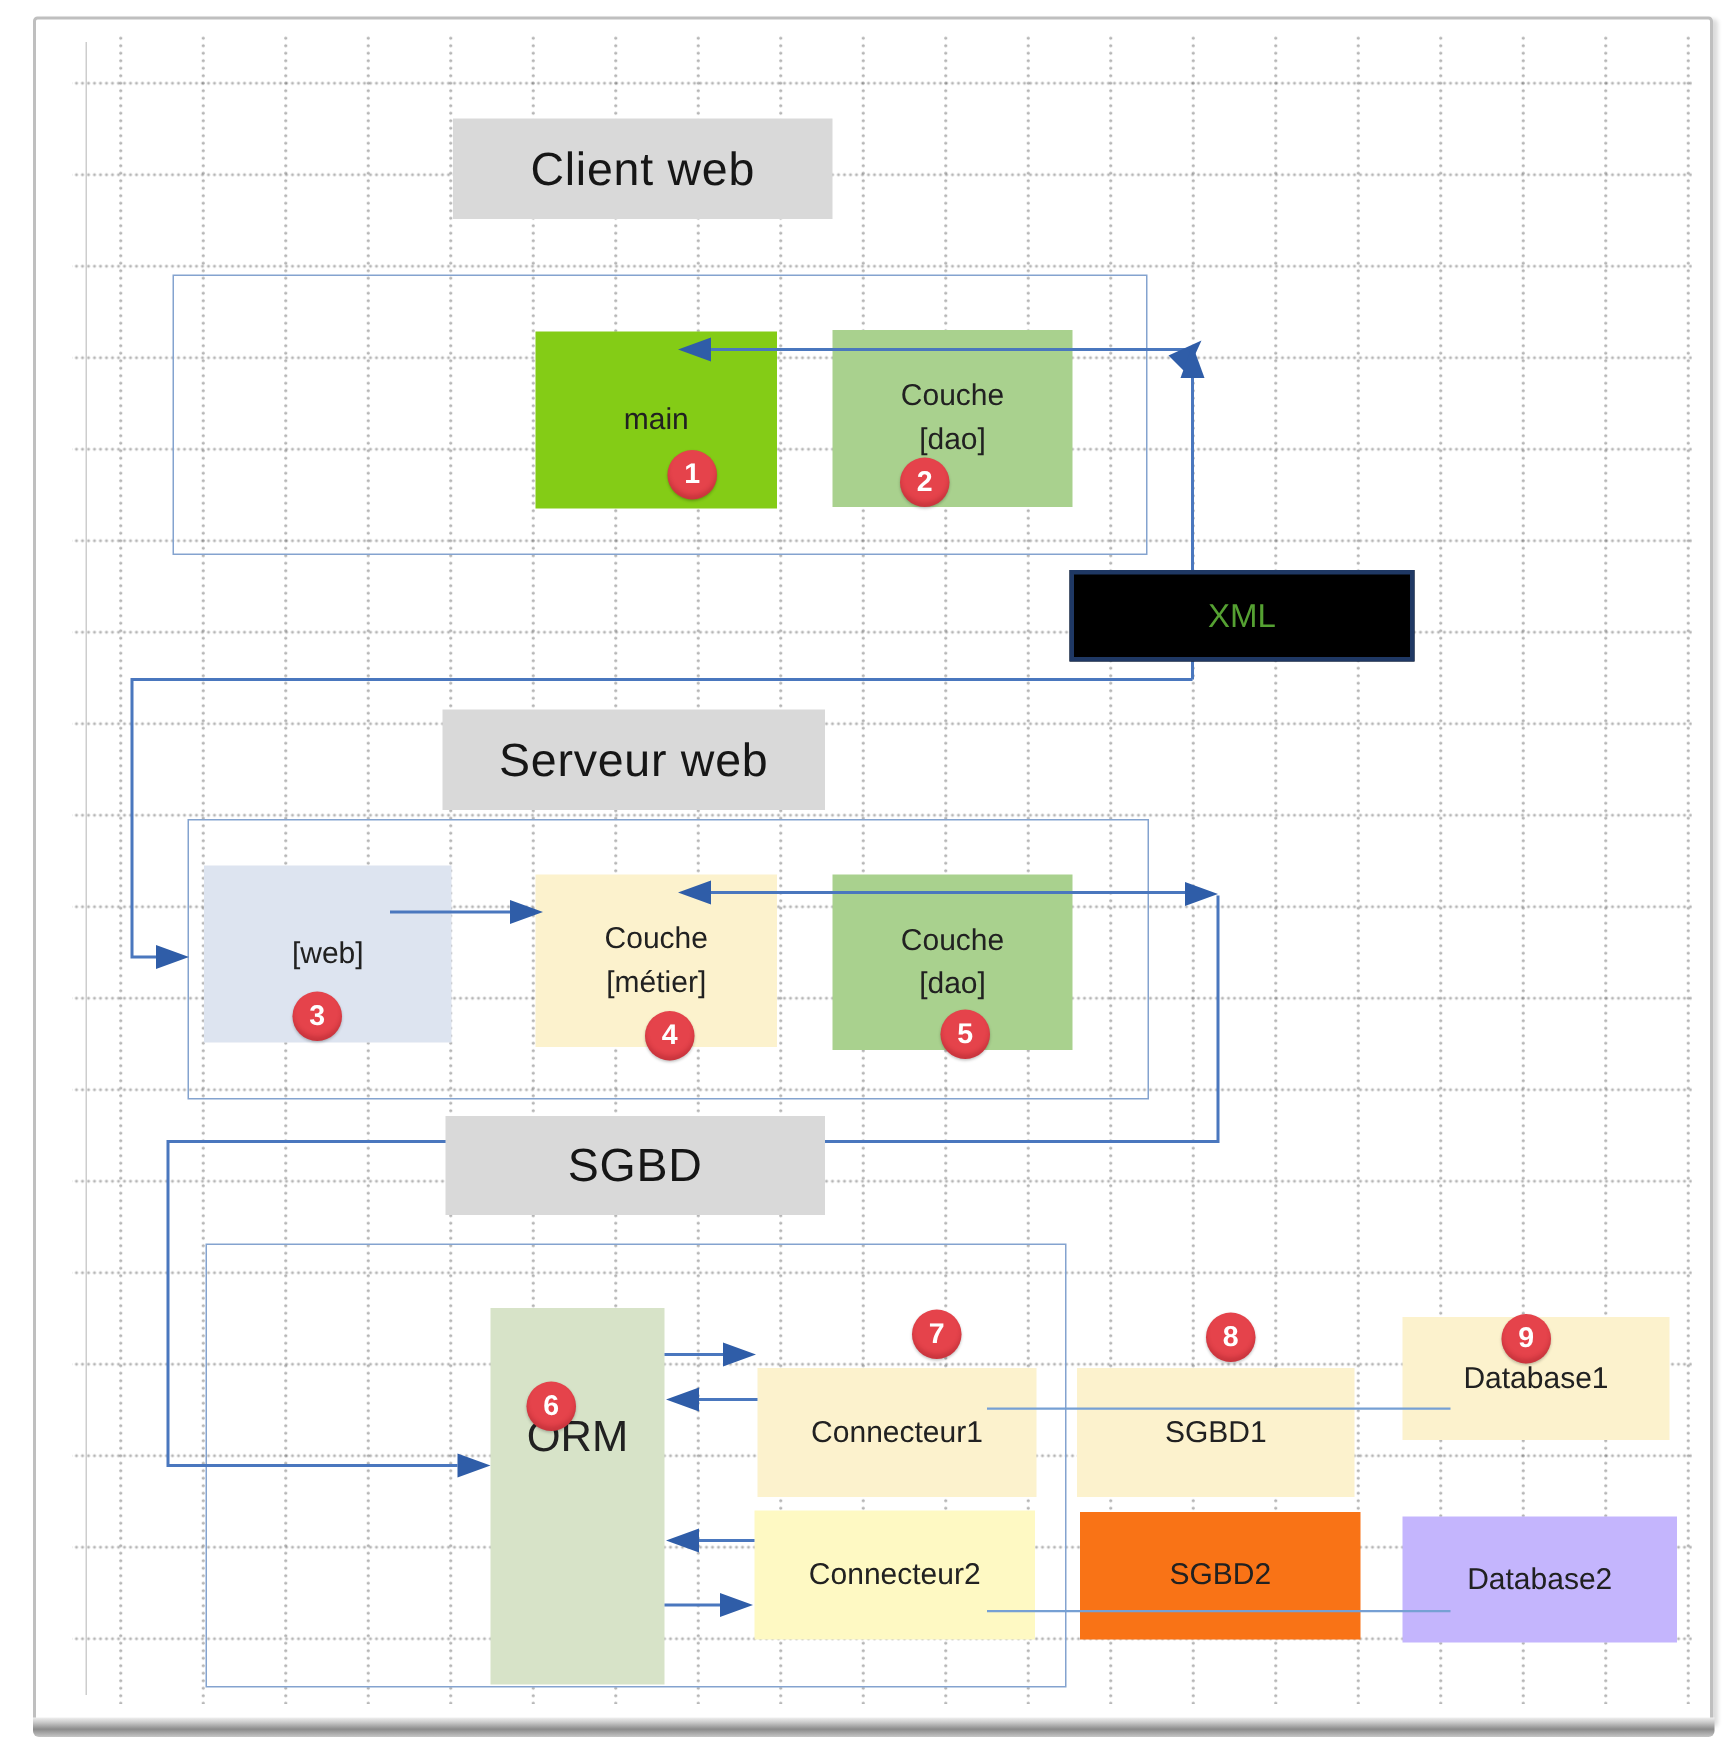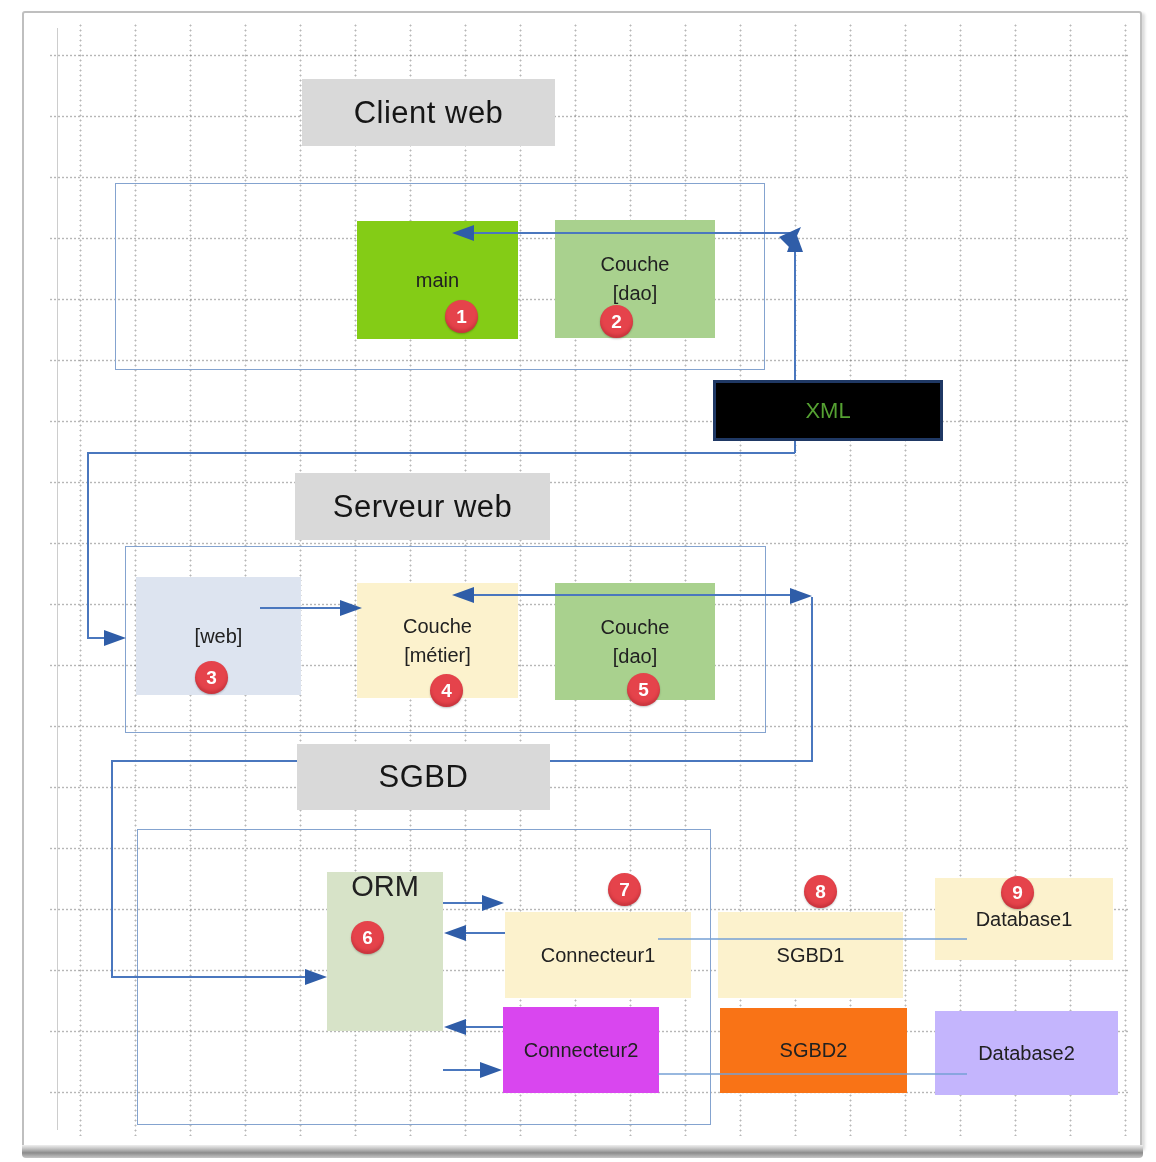--- a/index.html
+++ b/index.html
@@ -97,33 +97,33 @@
 </div>
 <div class="abs node" style="left: 357px; top: 583px; width: 161px; height: 115px; background-color: rgb(252, 242, 205);">
   <span class="node-label">Couche</span>
   <span class="node-label">[métier]</span>
 </div>
 <div class="abs node" style="left: 555px; top: 583px; width: 160px; height: 117px; background-color: rgb(169, 209, 142);">
   <span class="node-label">Couche</span>
   <span class="node-label">[dao]</span>
 </div>
 
-<div class="abs node node-orm" style="left: 327px; top: 872px; width: 116px; height: 159px; justify-content: flex-start; padding-bottom: 78px; box-sizing: border-box; background-color: rgb(215, 227, 200);">
+<div class="abs node node-orm" style="left: 327px; top: 872px; width: 116px; height: 251px; justify-content: center; padding-bottom: 78px; box-sizing: border-box; background-color: rgb(215, 227, 200);">
   <span class="node-label">ORM</span>
 </div>
 <div class="abs node" style="left: 505px; top: 912px; width: 186px; height: 86px; background-color: rgb(252, 242, 205);">
   <span class="node-label">Connecteur1</span>
 </div>
 <div class="abs node" style="left: 718px; top: 912px; width: 185px; height: 86px; background-color: rgb(252, 242, 205);">
   <span class="node-label">SGBD1</span>
 </div>
 <div class="abs node" style="left: 935px; top: 878px; width: 178px; height: 82px; background-color: rgb(252, 242, 205);">
   <span class="node-label">Database1</span>
 </div>
-<div class="abs node" style="left: 503px; top: 1007px; width: 156px; height: 86px; background-color: #d946ef;">
+<div class="abs node" style="left: 503px; top: 1007px; width: 187px; height: 86px; background-color: #fef9c3;">
   <span class="node-label">Connecteur2</span>
 </div>
 <div class="abs node" style="left: 720px; top: 1008px; width: 187px; height: 85px; background-color: #f97316;">
   <span class="node-label">SGBD2</span>
 </div>
 <div class="abs node" style="left: 935px; top: 1011px; width: 183px; height: 84px; background-color: #c4b5fd;">
   <span class="node-label">Database2</span>
 </div>
 
 <svg class="abs wires" viewBox="0 0 1156 1162" aria-hidden="true">

